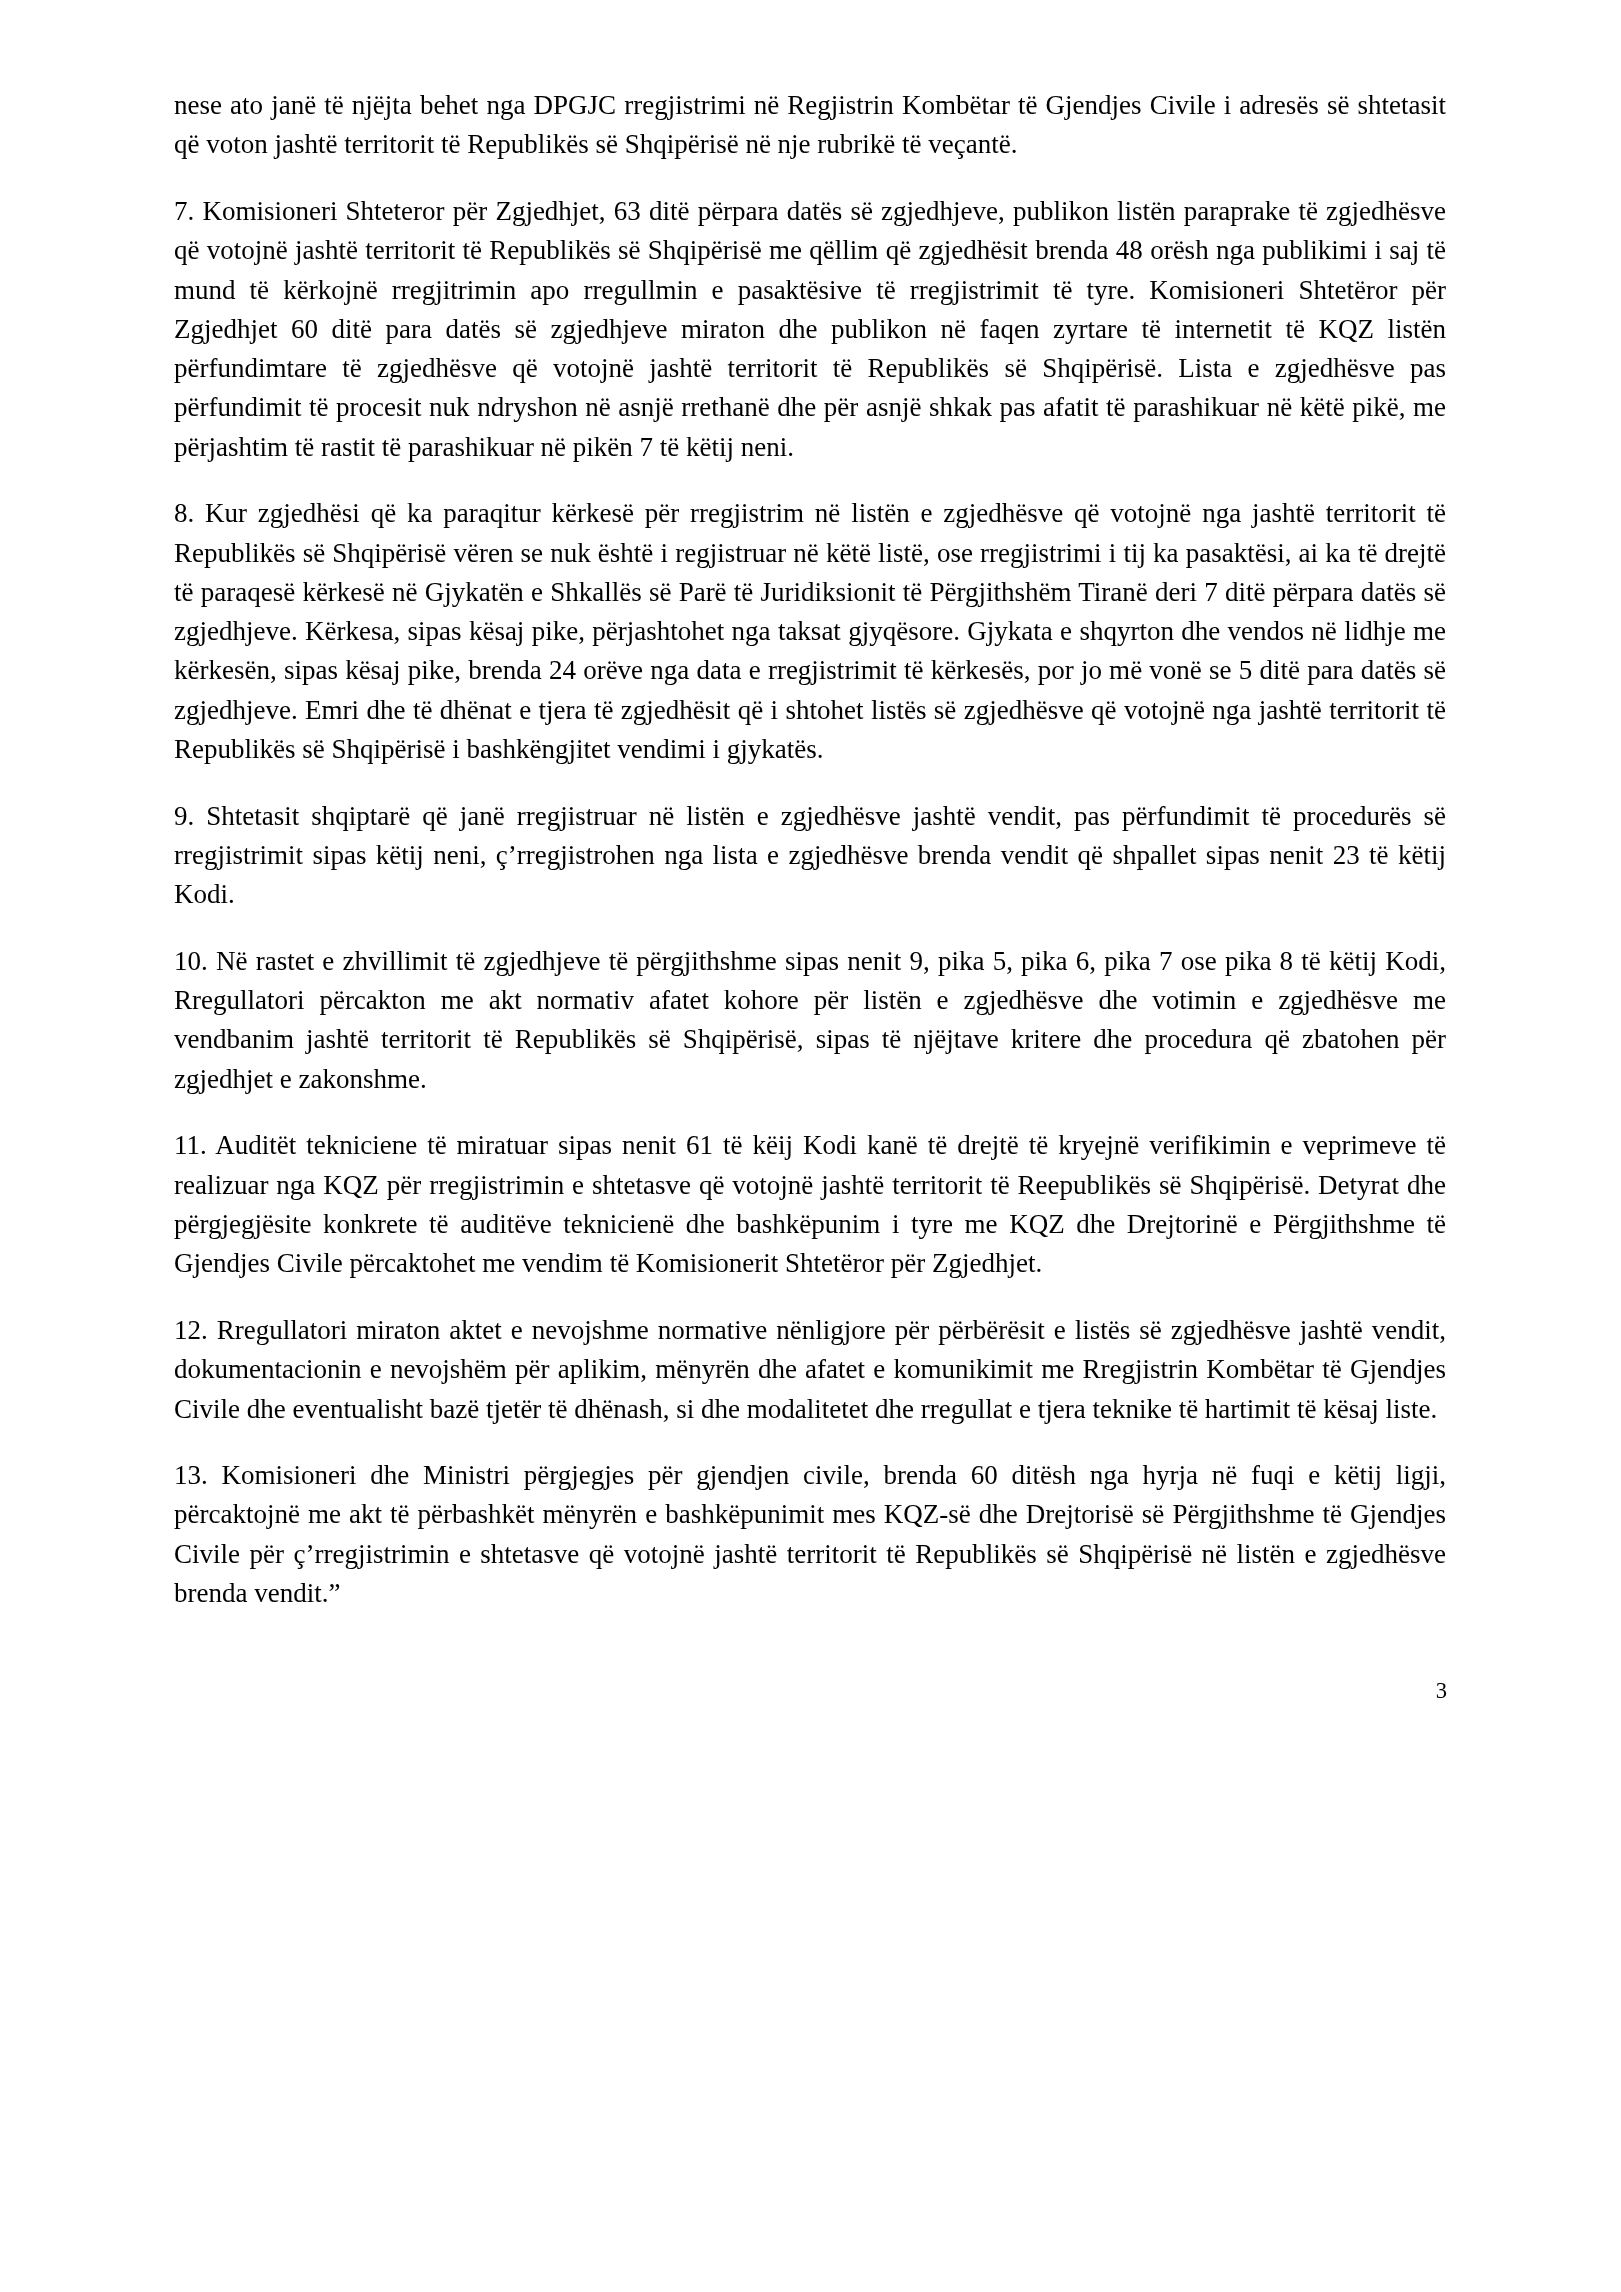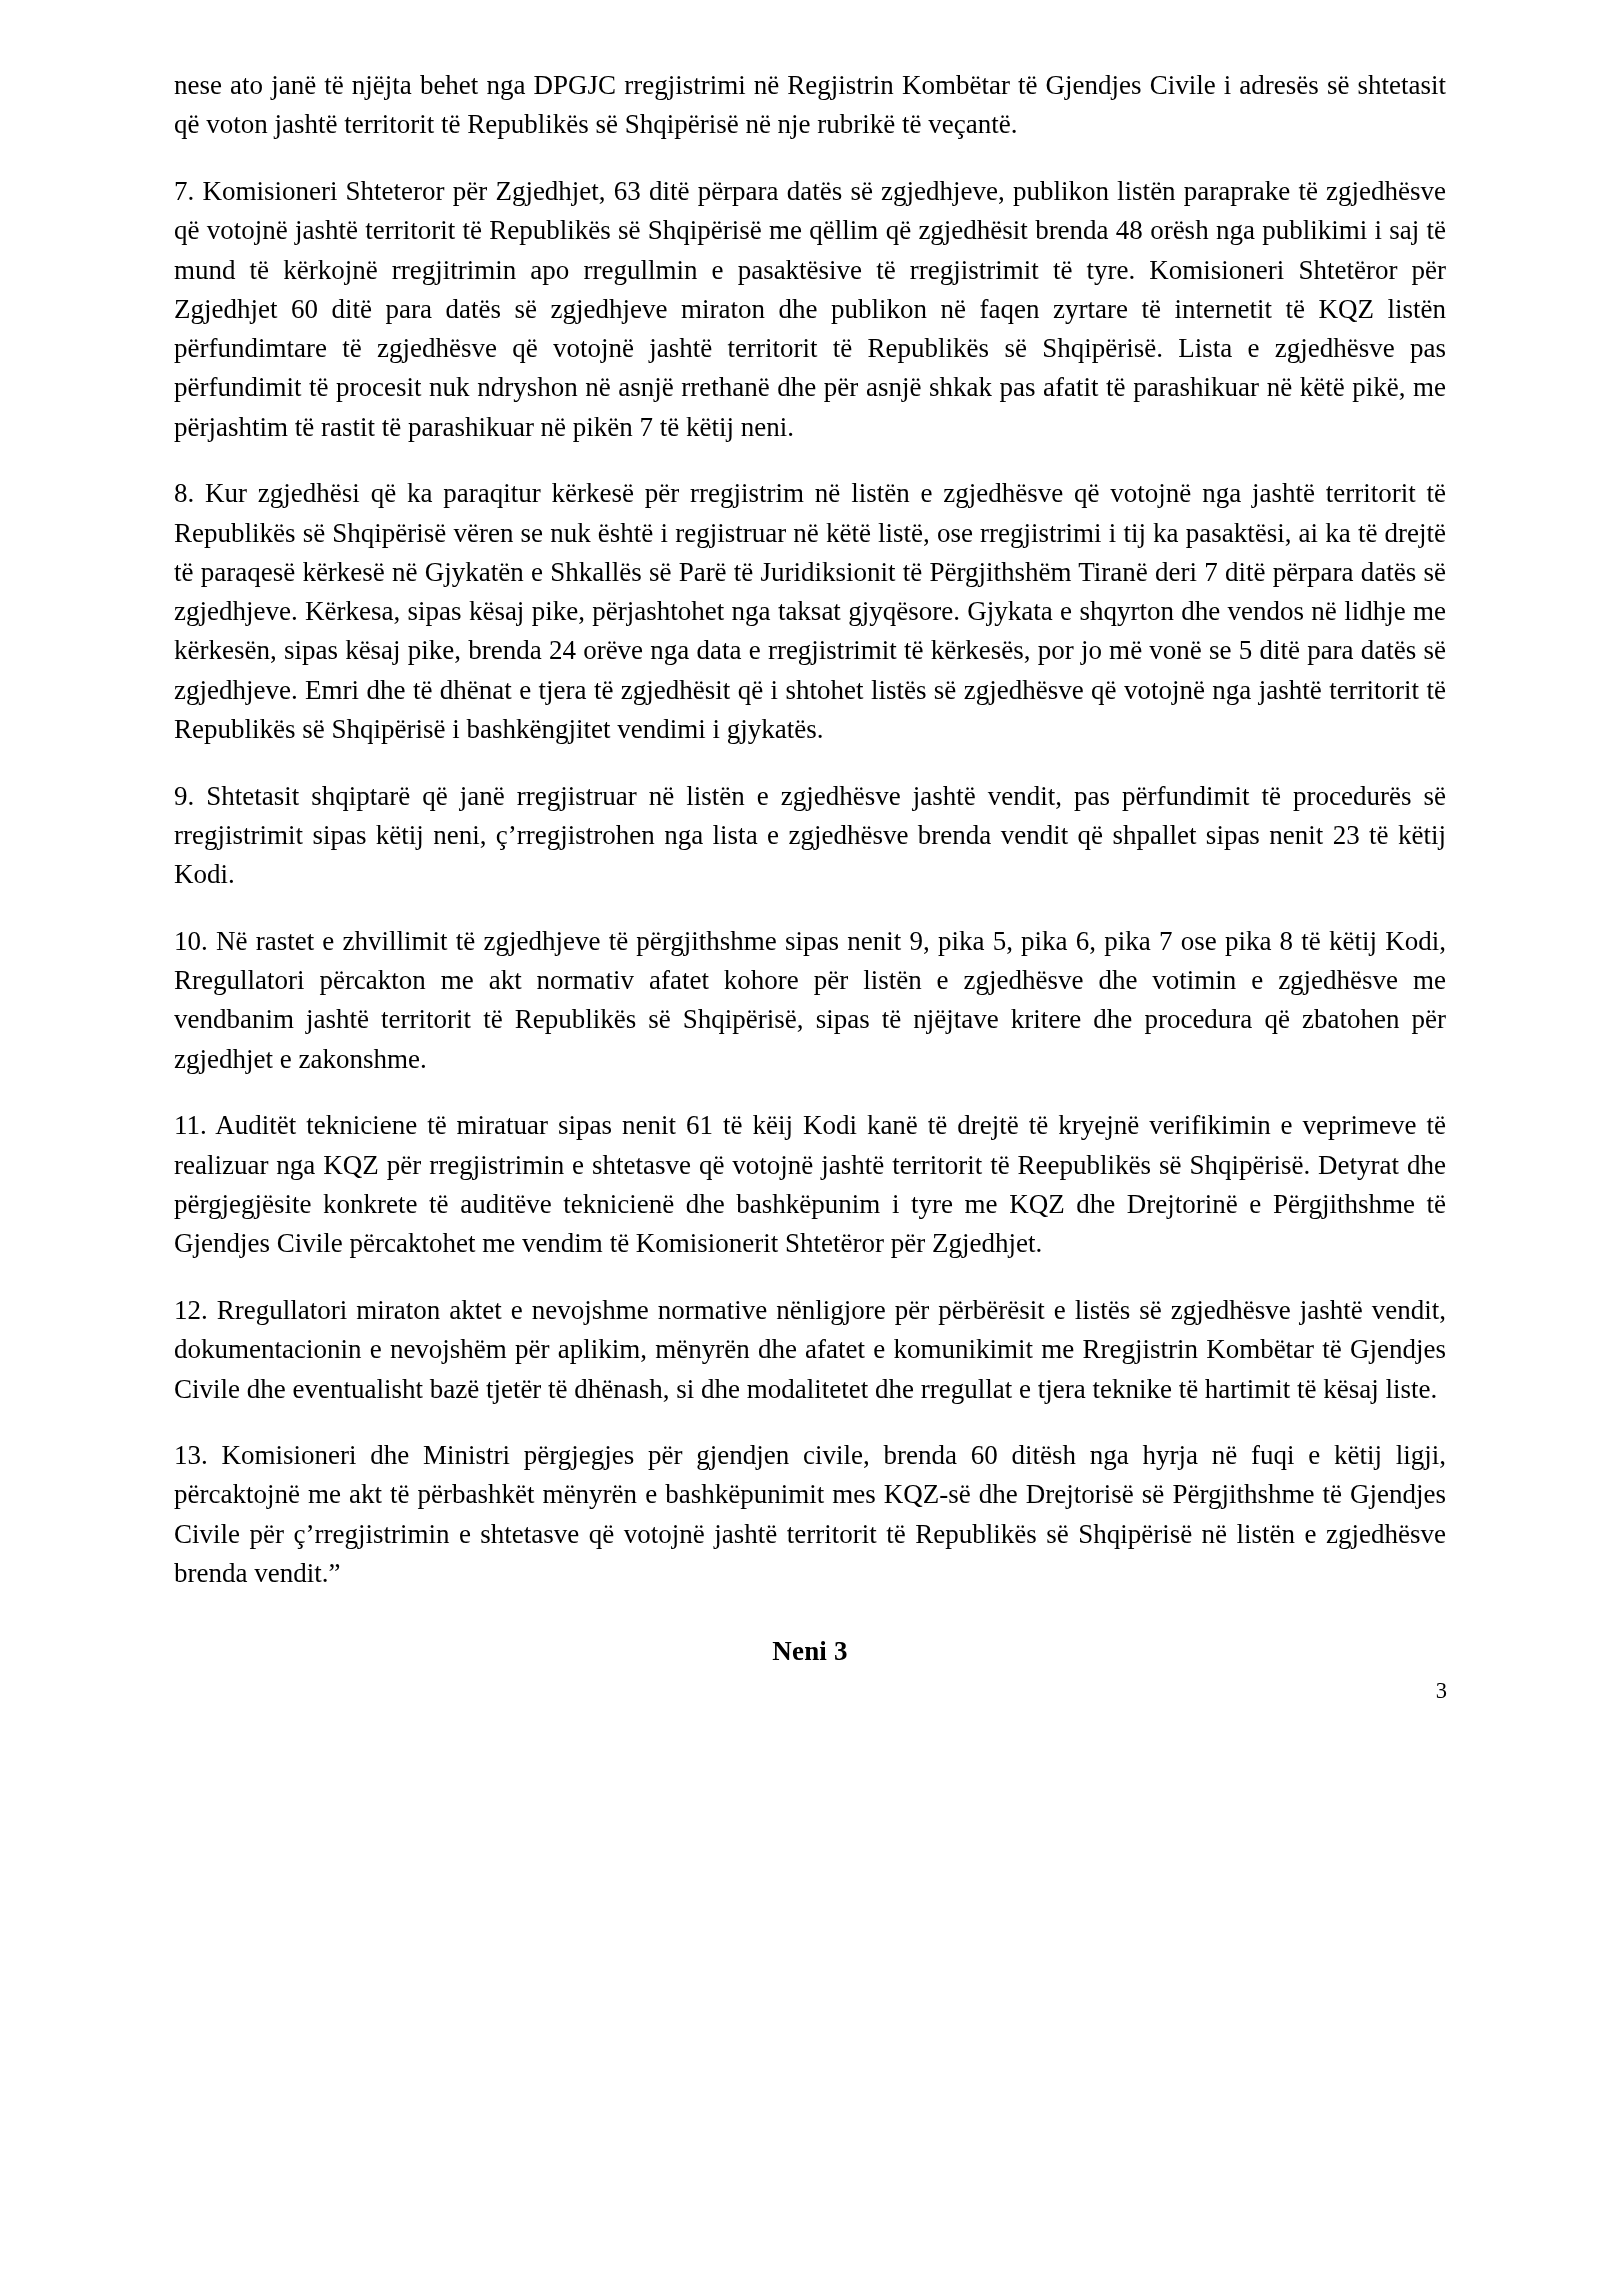--- a/index.html
+++ b/index.html
@@ -11,21 +11,21 @@
     font-family: "Liberation Serif", "DejaVu Serif", serif;
     color: #000000;
   }
   .page {
     position: relative;
     width: 1621px;
     height: 1790px;
     margin: 0 auto;
     background: #ffffff;
     box-sizing: border-box;
-    padding: 66px 174px 0 174px;
+    padding: 86px 174px 0 174px;
   }
   .doc-body {
     width: 1272px;
   }
   p.para {
     font-size: 27px;
     line-height: 1.455;
     text-align: justify;
     text-justify: inter-word;
     margin: 0 0 27.4px 0;
@@ -55,17 +55,16 @@
 <div class="page">
   <div class="doc-body">
     <p class="para first">nese ato janë të njëjta behet nga DPGJC rregjistrimi në Regjistrin Kombëtar të Gjendjes Civile i adresës së shtetasit që voton jashtë territorit të Republikës së Shqipërisë në nje rubrikë të veçantë.</p>
     <p class="para">7.  Komisioneri Shteteror për Zgjedhjet, 63 ditë përpara datës së zgjedhjeve, publikon listën paraprake të zgjedhësve që votojnë jashtë territorit të Republikës së Shqipërisë me qëllim që zgjedhësit brenda 48 orësh nga publikimi i saj të mund të kërkojnë rregjitrimin apo rregullmin e pasaktësive të rregjistrimit të tyre. Komisioneri Shtetëror për Zgjedhjet 60 ditë para datës së zgjedhjeve miraton dhe publikon në faqen zyrtare të internetit të KQZ listën përfundimtare të zgjedhësve që votojnë jashtë territorit të Republikës së Shqipërisë. Lista e zgjedhësve pas përfundimit të procesit nuk ndryshon në asnjë rrethanë dhe për asnjë shkak pas afatit të parashikuar në këtë pikë, me përjashtim të rastit të parashikuar në pikën 7 të këtij neni.</p>
     <p class="para">8.  Kur zgjedhësi që ka paraqitur kërkesë për rregjistrim në listën e zgjedhësve që votojnë nga jashtë territorit të Republikës së Shqipërisë vëren se nuk është i regjistruar në këtë listë, ose rregjistrimi i tij ka pasaktësi, ai ka të drejtë të paraqesë kërkesë në Gjykatën e Shkallës së Parë të Juridiksionit të Përgjithshëm Tiranë deri 7 ditë përpara datës së zgjedhjeve. Kërkesa, sipas kësaj pike, përjashtohet nga taksat gjyqësore. Gjykata e shqyrton dhe vendos në lidhje me kërkesën, sipas kësaj pike, brenda 24 orëve nga data e rregjistrimit të kërkesës, por jo më vonë se 5 ditë para datës së zgjedhjeve. Emri dhe të dhënat e tjera të zgjedhësit që i shtohet listës së zgjedhësve që votojnë nga jashtë territorit të Republikës së Shqipërisë i bashkëngjitet vendimi i gjykatës.</p>
     <p class="para">9.  Shtetasit shqiptarë që janë rregjistruar në listën e zgjedhësve jashtë vendit, pas përfundimit të procedurës së rregjistrimit sipas këtij neni, ç’rregjistrohen nga lista e zgjedhësve brenda vendit që shpallet sipas nenit 23 të këtij Kodi.</p>
     <p class="para">10.  Në rastet e zhvillimit të zgjedhjeve të përgjithshme sipas nenit 9, pika 5, pika 6, pika 7 ose pika 8 të këtij Kodi, Rregullatori përcakton me akt normativ afatet kohore për listën e zgjedhësve dhe votimin e zgjedhësve me vendbanim jashtë territorit të Republikës së Shqipërisë, sipas të njëjtave kritere dhe procedura që zbatohen për zgjedhjet e zakonshme.</p>
     <p class="para">11. Auditët tekniciene të miratuar sipas nenit 61 të këij Kodi kanë të drejtë të kryejnë verifikimin e veprimeve të realizuar nga KQZ për rregjistrimin e shtetasve që votojnë jashtë territorit të Reepublikës së Shqipërisë. Detyrat dhe përgjegjësite konkrete të auditëve teknicienë dhe bashkëpunim i tyre me KQZ dhe Drejtorinë e Përgjithshme të Gjendjes Civile përcaktohet me vendim të Komisionerit Shtetëror për Zgjedhjet.</p>
     <p class="para">12.  Rregullatori miraton aktet e nevojshme normative nënligjore për përbërësit e listës së zgjedhësve jashtë vendit, dokumentacionin e nevojshëm për aplikim, mënyrën dhe afatet e komunikimit me Rregjistrin Kombëtar të Gjendjes Civile dhe eventualisht bazë tjetër të dhënash, si dhe modalitetet dhe rregullat e tjera teknike të hartimit të kësaj liste.</p>
     <p class="para">13.  Komisioneri dhe Ministri përgjegjes për gjendjen civile, brenda 60 ditësh nga hyrja në fuqi e këtij ligji, përcaktojnë me akt të përbashkët mënyrën e bashkëpunimit mes KQZ-së dhe Drejtorisë së Përgjithshme të Gjendjes Civile për ç’rregjistrimin e shtetasve që votojnë jashtë territorit të Republikës së Shqipërisë në listën e zgjedhësve brenda vendit.”</p>
-    <div class="heading">Neni 3</div>
   </div>
   <div class="page-number">3</div>
 </div>
 
 
 </body></html>

